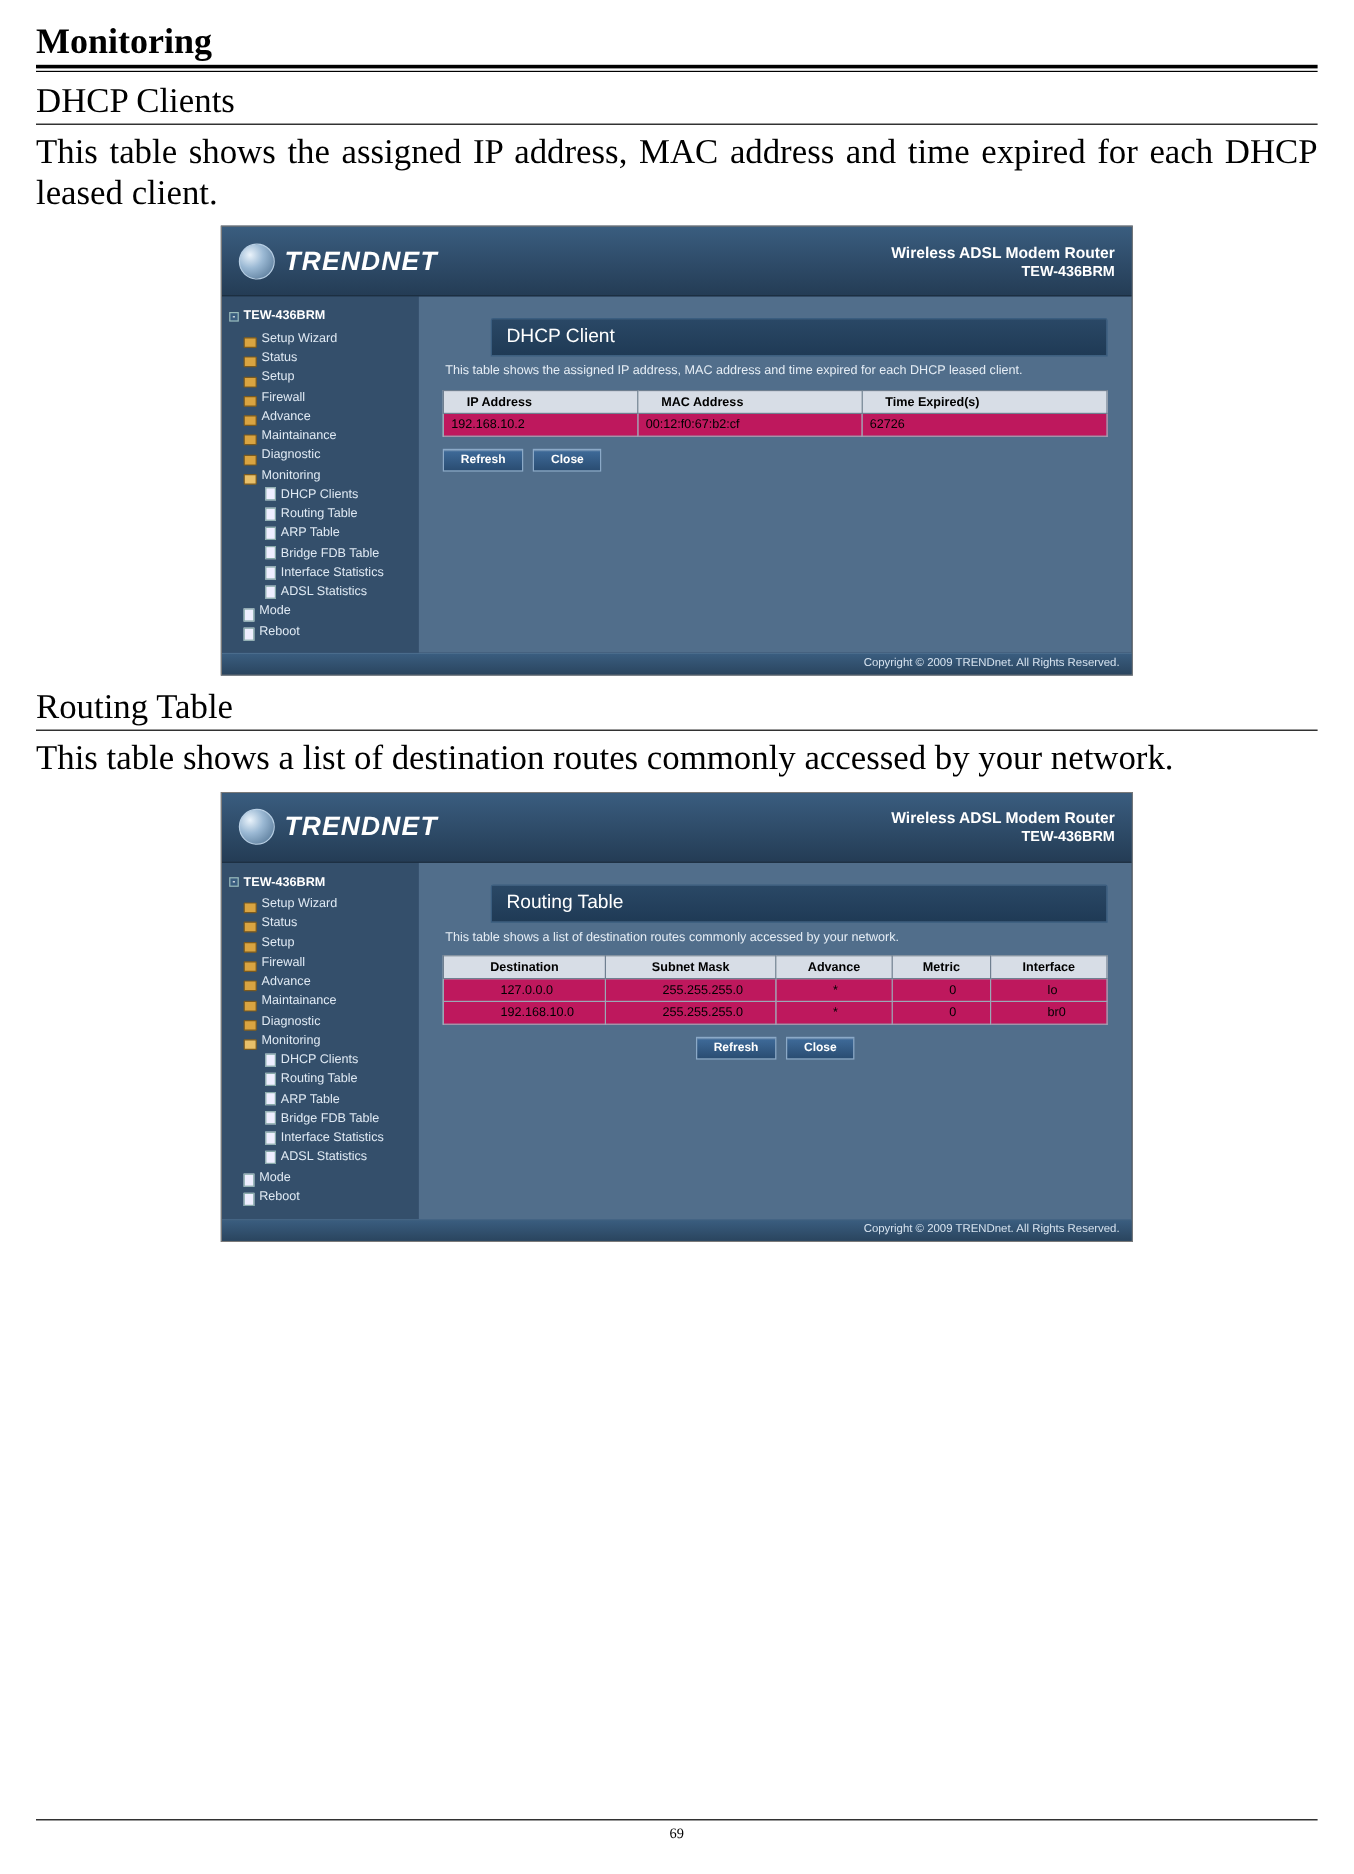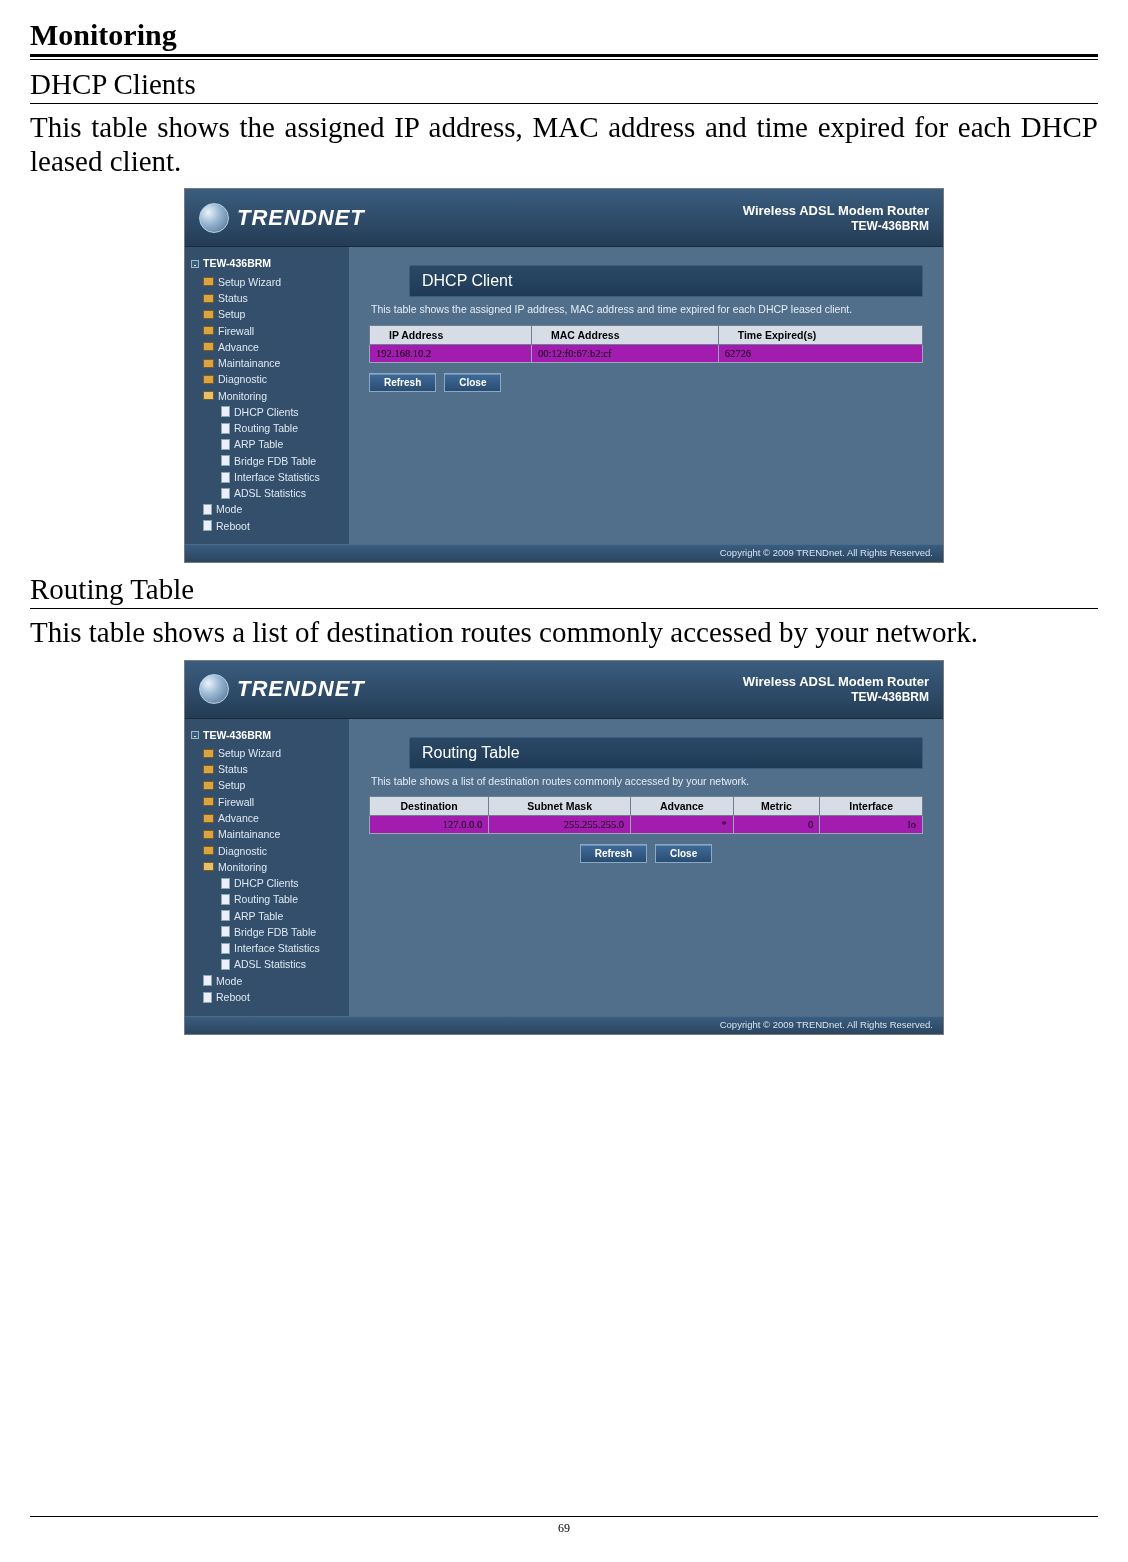--- a/index.html
+++ b/index.html
@@ -107,21 +107,21 @@
     line-height: 1.55;
     color: #dfe9f3;
     overflow: hidden;
   }
   .nav-root {
     display: flex; align-items: center; gap: 4px;
     color: #fff; font-weight: bold;
     margin-bottom: 2px;
   }
   .nav-item {
-    display: flex; align-items: center; gap: 4px;
+    display: flex; align-items: flex-end; gap: 4px;
     padding-left: 12px;
     white-space: nowrap;
   }
   .nav-sub {
     display: flex; align-items: center; gap: 4px;
     padding-left: 30px;
     white-space: nowrap;
   }
   .ico-tree {
     display: inline-block;
@@ -177,25 +177,24 @@
   table.data th {
     background: #d7dde6;
     border: 1px solid #6f7f90;
     text-align: left;
     padding: 3px 19px;
     font-weight: bold;
   }
   table.data td {
     border: 1px solid #9aa8b6;
     padding: 3px 6px;
-    background: #a21caf;
+    background: #be185d;
     text-align: left;
-    font-family: Liberation Serif, serif;
-  }
-  table.data.center td { text-align: right; padding-left: 47px; }
+  }
+  table.data.center td { text-align: left; padding-left: 47px; }
   table.data.center th { text-align: center; }
   .btn-row {
     display: flex;
     gap: 8px;
     margin-top: 10px;
     justify-content: flex-start;
   }
   .btn-row.center { justify-content: center; }
   .r-btn {
     background: linear-gradient(#3f6b9a, #2a4d72);
@@ -445,20 +444,27 @@
             <th>Metric</th>
             <th>Interface</th>
           </tr>
           <tr>
             <td>127.0.0.0</td>
             <td>255.255.255.0</td>
             <td>*</td>
             <td>0</td>
             <td>lo</td>
           </tr>
+          <tr>
+            <td>192.168.10.0</td>
+            <td>255.255.255.0</td>
+            <td>*</td>
+            <td>0</td>
+            <td>br0</td>
+          </tr>
         </tbody>
           </table>
         <div class="btn-row center">
           <button class="r-btn">Refresh</button>
           <button class="r-btn">Close</button>
         </div>
       </div>
     </div>
     <div class="r-footer">Copyright © 2009 TRENDnet. All Rights Reserved.</div>
   </div>

